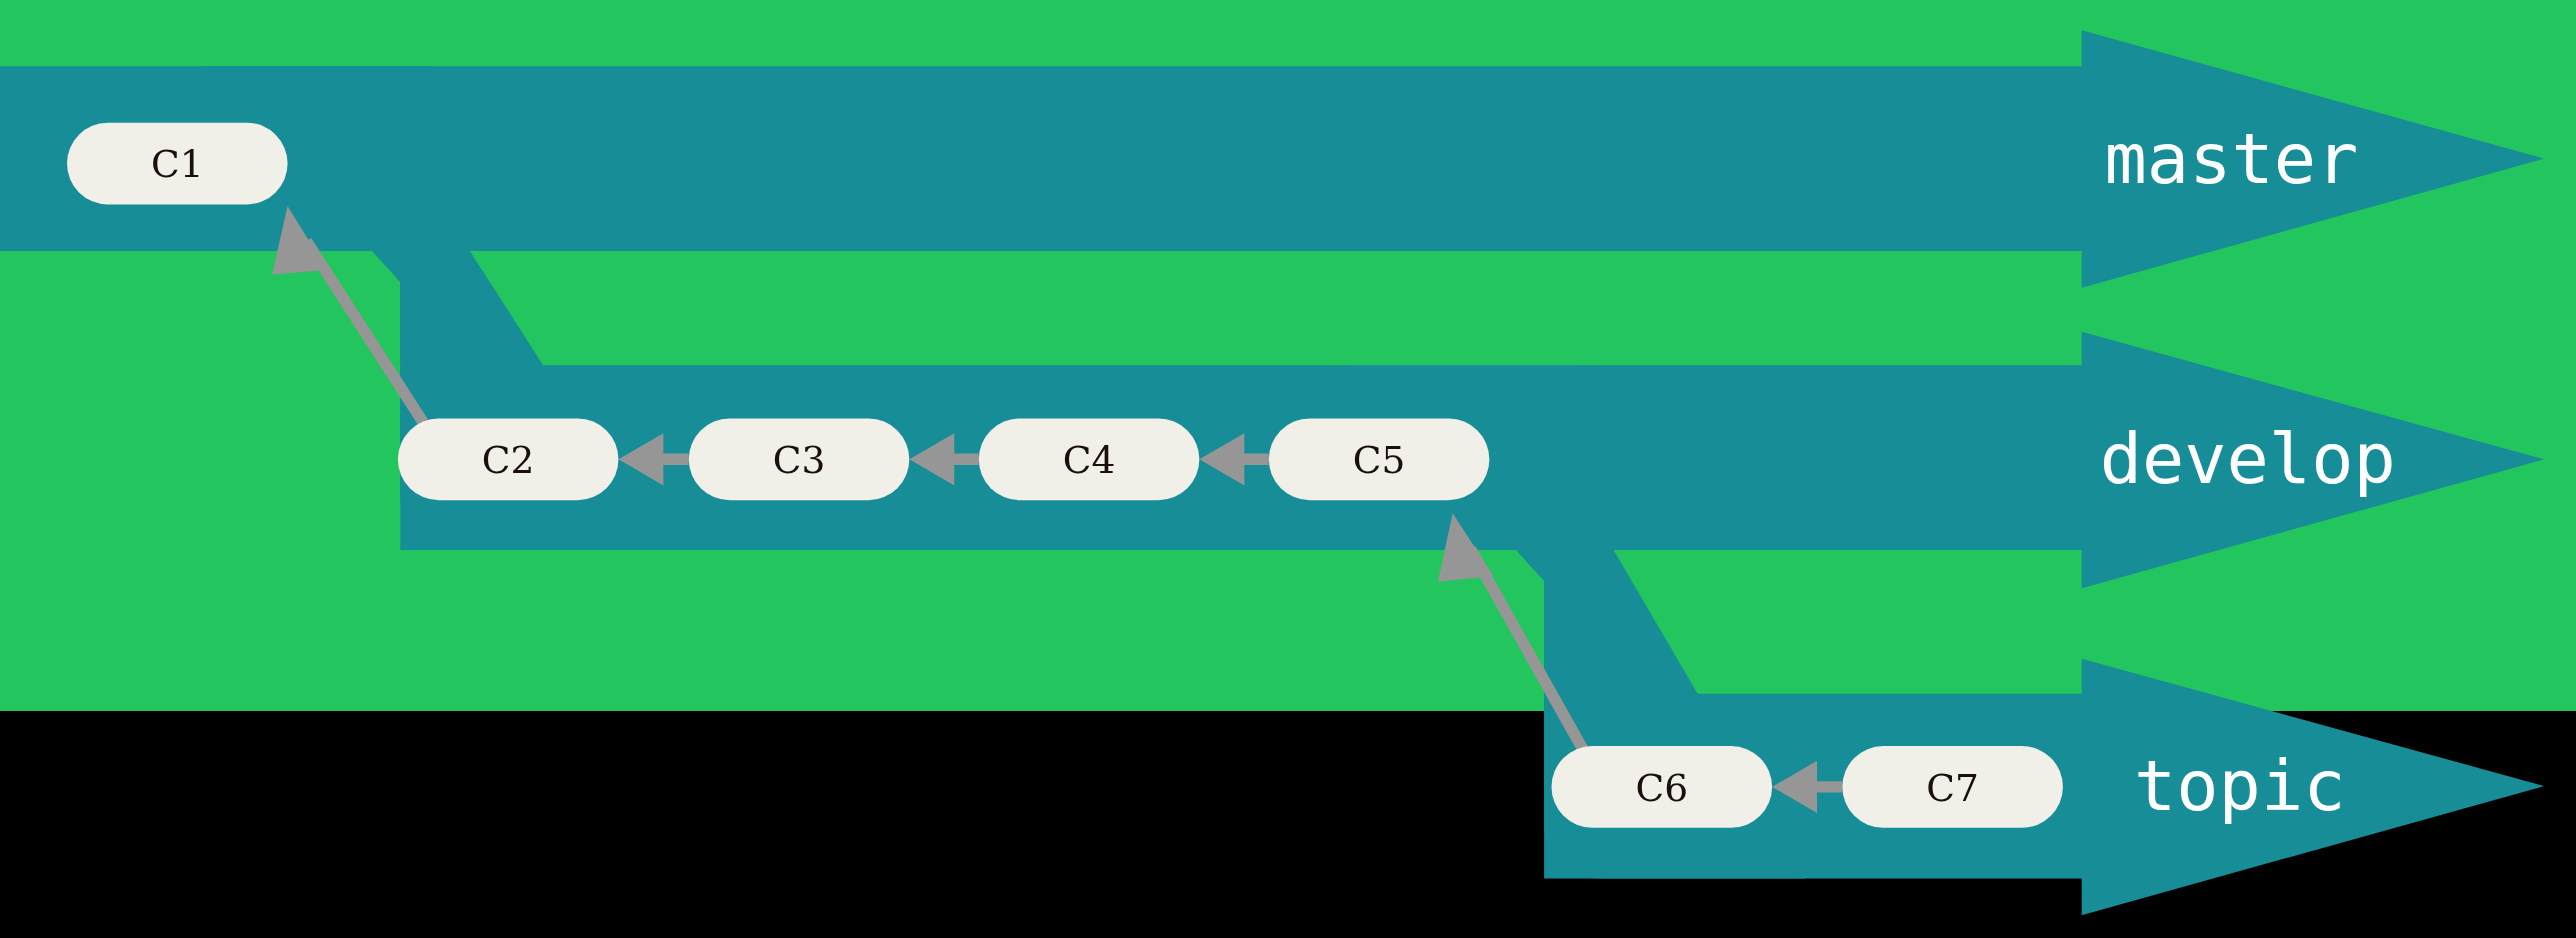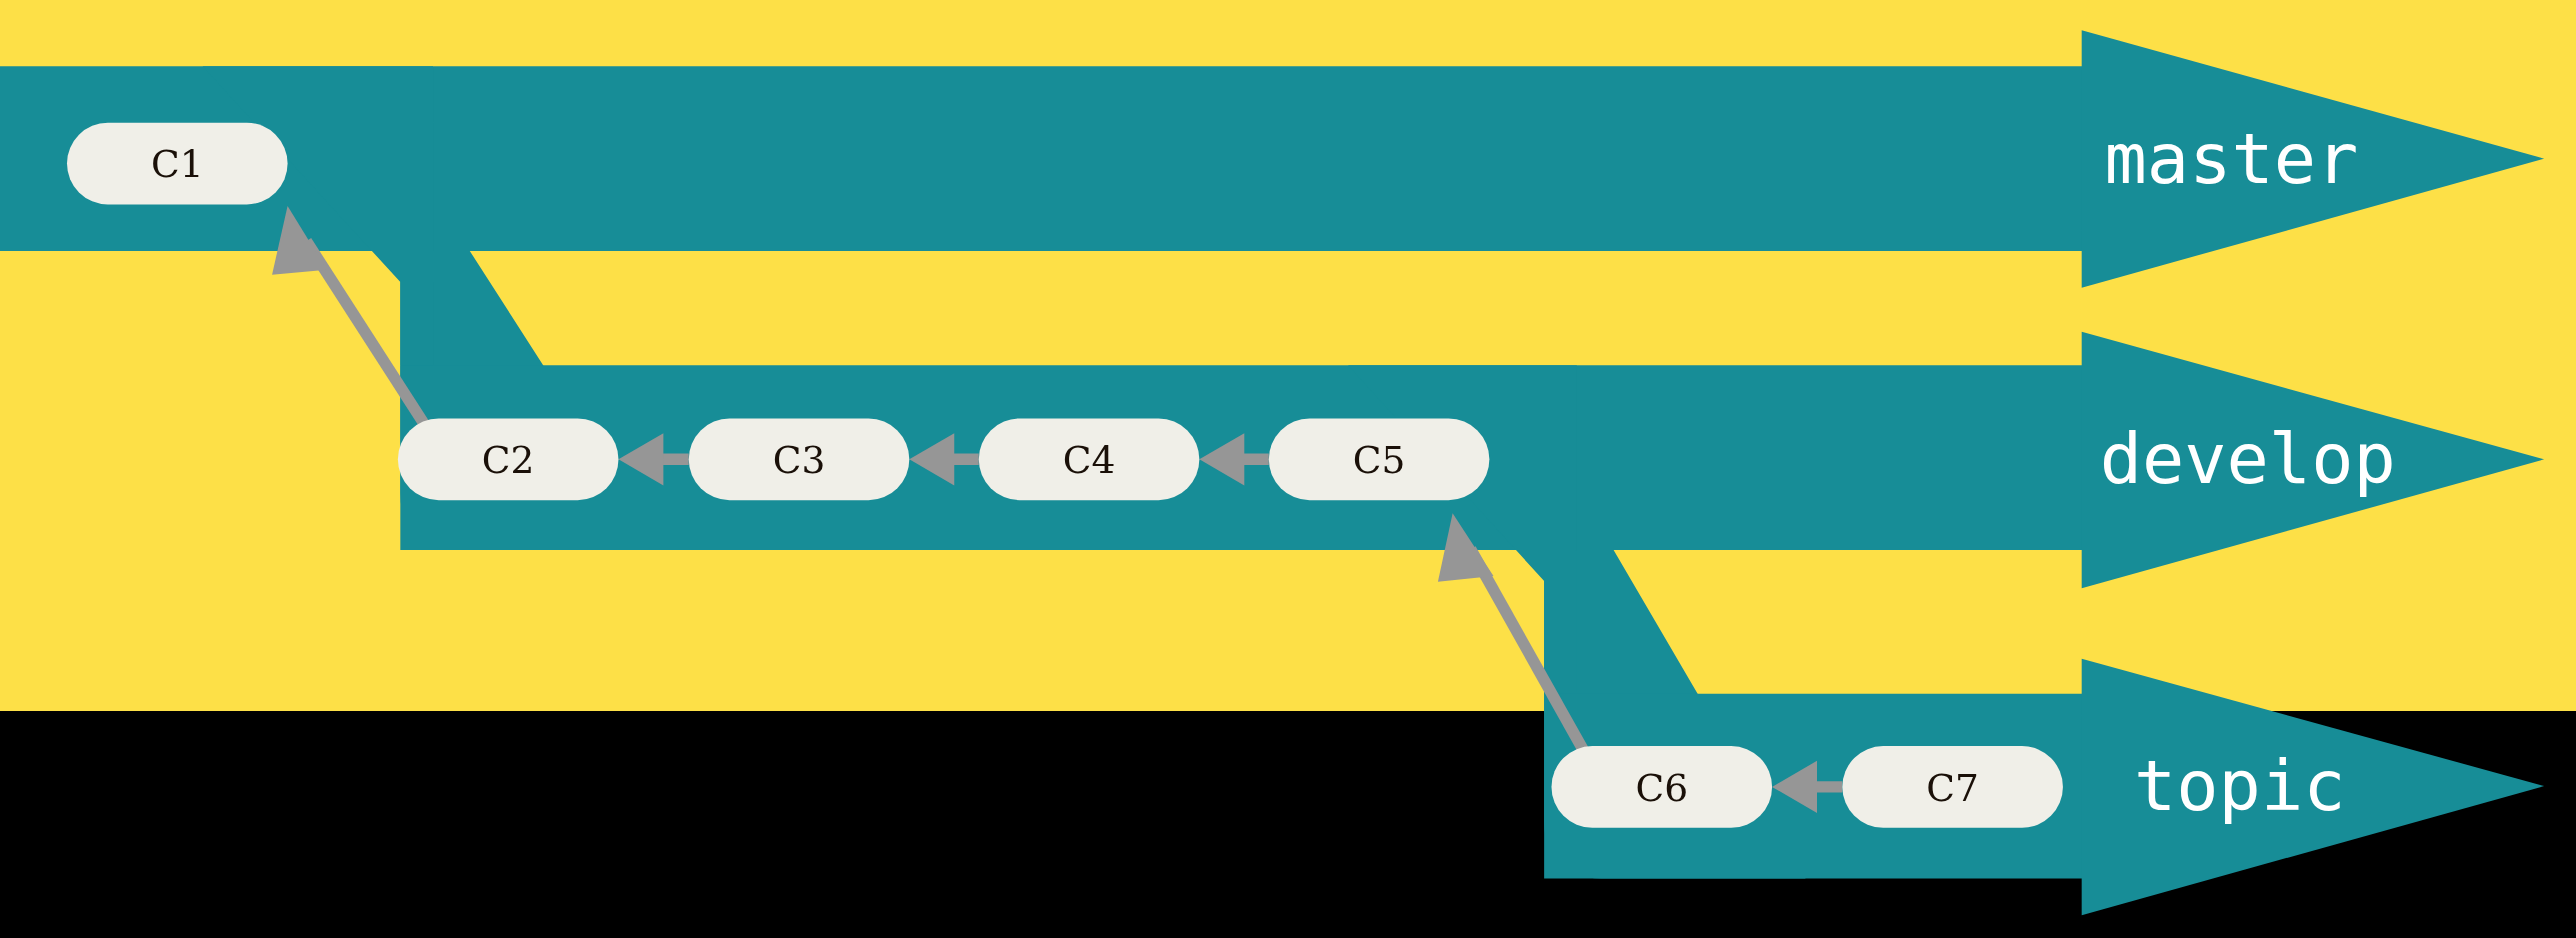--- a/index.html
+++ b/index.html
@@ -11,21 +11,21 @@
   body {
     width: 2576px;
     height: 939px;
     overflow: hidden;
     font-family: "DejaVu Sans Mono", monospace;
   }
   #diagram-root {
     position: relative;
     width: 2576px;
     height: 711px;
-    background: #fde047;
+    background: #22c55e;
   }
   svg.diagram {
     display: block;
     width: 2576px;
     height: 939px;
   }
   .branch-band {
     fill: #178D97;
   }
   .commit-node-shape {

